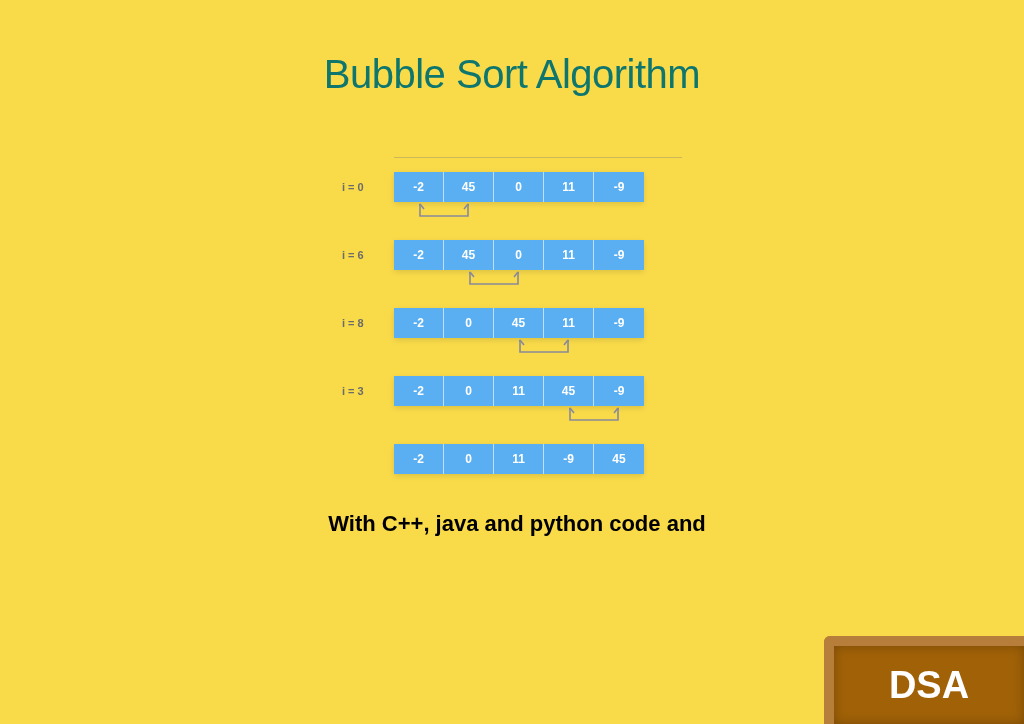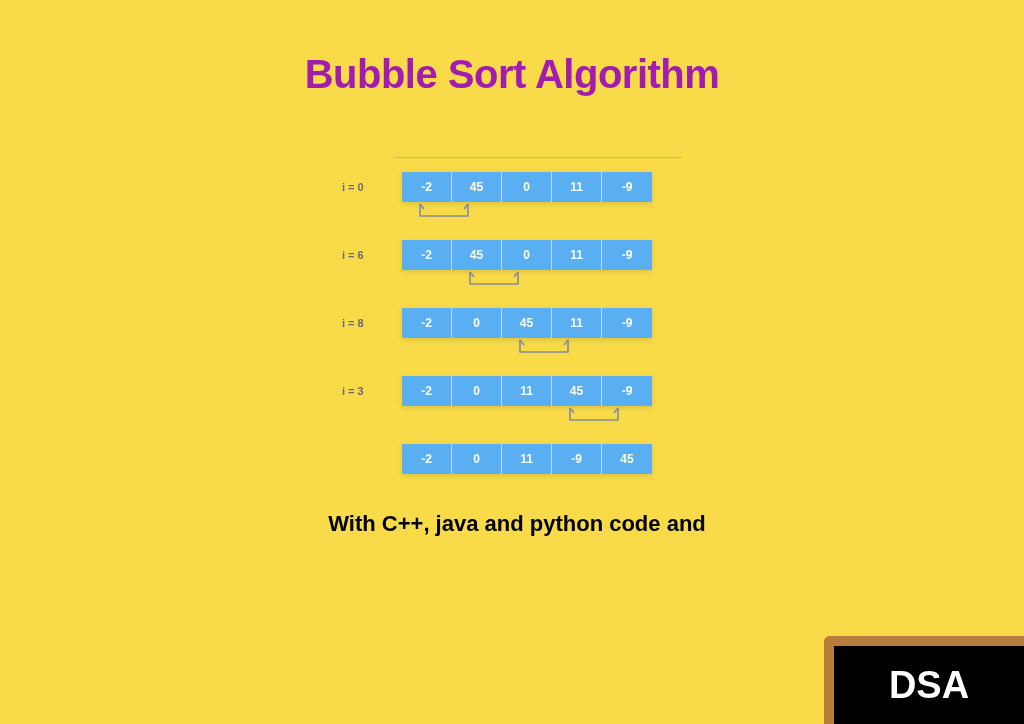--- a/index.html
+++ b/index.html
@@ -7,22 +7,22 @@
     width: 1024px;
     height: 724px;
     background: #f9db4a;
     font-family: Arial, Helvetica, sans-serif;
     position: relative;
     overflow: hidden;
   }
   .title {
     text-align: center;
     font-size: 40px;
-    font-weight: 700;
-    color: #a21caf;
+    font-weight: 400;
+    color: #0f766e;
     padding-top: 52px;
     letter-spacing: -0.5px;
   }
   .diagram {
     width: 340px;
     margin: 60px auto 0;
     position: relative;
   }
   .rule {
     border: none;
@@ -31,21 +31,21 @@
     margin-bottom: 14px;
   }
   .row {
     display: flex;
     align-items: center;
     margin-bottom: 38px;
     position: relative;
   }
   .row.last { margin-bottom: 0; }
   .ilabel {
-    width: 60px;
+    width: 52px;
     font-size: 11px;
     font-weight: 700;
     color: #6b6b6b;
     text-align: left;
     flex-shrink: 0;
   }
   .cells {
     display: flex;
     box-shadow: 0 2px 6px rgba(0,0,0,0.12);
   }
@@ -77,21 +77,21 @@
     margin-top: 34px;
     line-height: 1.45;
     padding-left: 10px;
   }
   .badge {
     position: absolute;
     right: 0;
     bottom: 0;
     width: 200px;
     height: 88px;
-    background: #000000;
+    background: #a16207;
     border-top: 10px solid #b77d3a;
     border-left: 10px solid #b77d3a;
     border-radius: 6px 0 0 0;
     display: flex;
     align-items: center;
     justify-content: center;
     color: #fff;
     font-size: 38px;
     font-weight: 900;
     box-shadow: inset 0 0 12px rgba(0,0,0,0.25);

